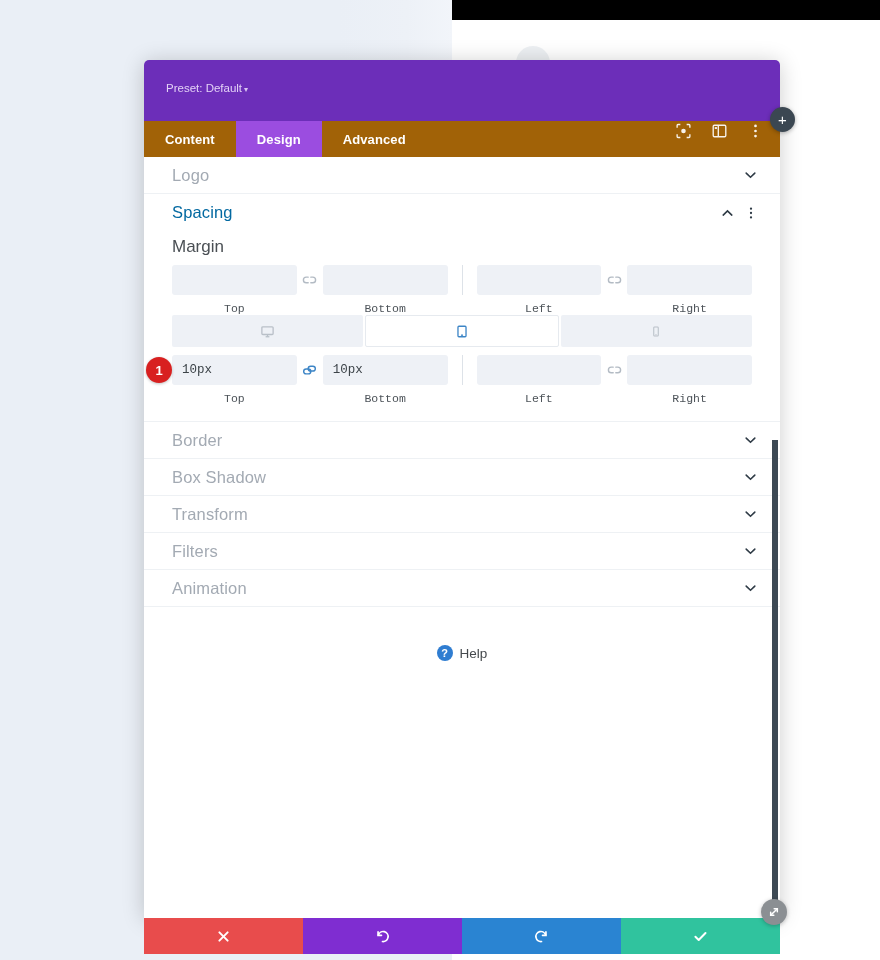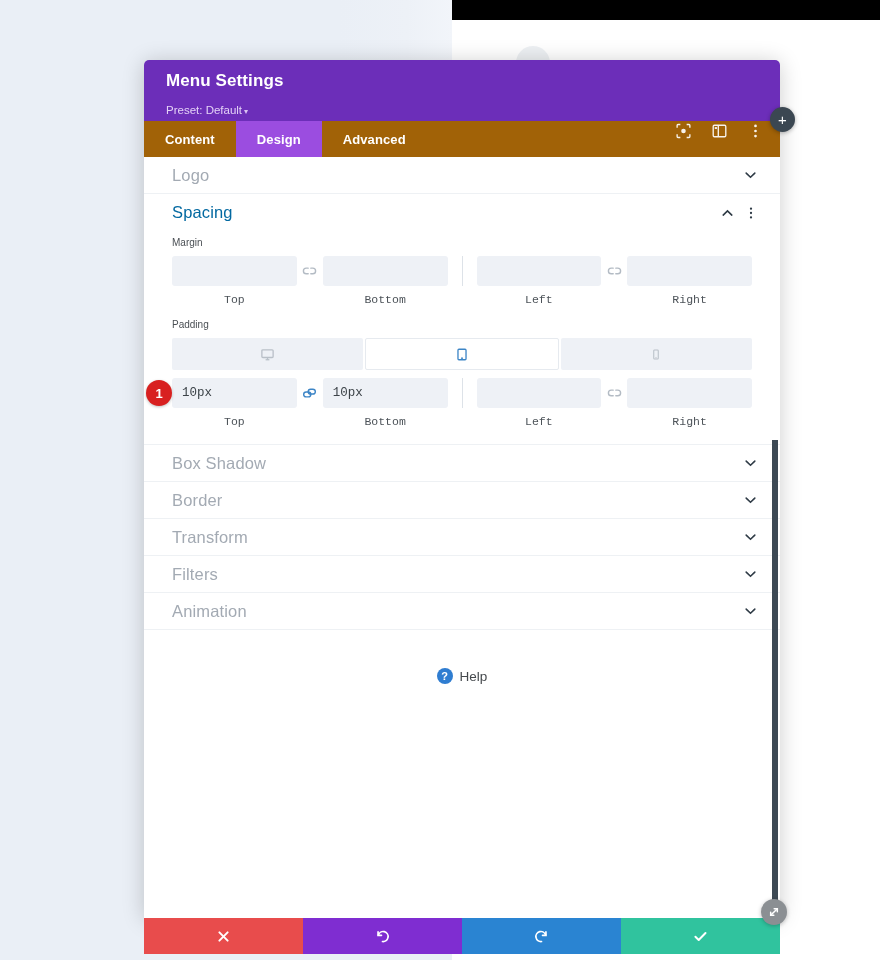--- a/index.html
+++ b/index.html
@@ -148,21 +148,21 @@
   .chev { width: 15px; height: 15px; display:block; }
   .dots { width: 14px; height: 15px; display:block; }
 
   
   .spacing-open { border-bottom: none; }
   .spacing-body {
     padding: 0 28px 16px 28px;
     border-bottom: 1px solid #eef1f4;
   }
   .field-label {
-    font-size: 10px;
+    font-size: 17px;
     color: #4a4f54;
     margin: 6px 0 8px 0;
   }
 
   .quad {
     position: relative;
     display: flex;
     align-items: flex-start;
   }
   .quad-half {
@@ -304,21 +304,20 @@
   <div class="bg-ghost-circle"></div>
   <div class="bg-under-modal-left"></div>
 
   <div class="plus-fab">
     <span>+</span>
   </div>
 
   <div class="modal">
 
     <div class="modal-header">
-      <div class="modal-title">Menu Settings</div>
       <div class="modal-preset">
         <span>Preset: Default</span><span class="preset-caret">▾</span>
       </div>
       <div class="header-icons">
         <span>
           <svg class="hicon" viewBox="0 0 20 20" fill="none" stroke="#ffffff" stroke-width="1.6">
             <path d="M2.5 6.2V3.4a1 1 0 011-1h2.8M13.7 2.4h2.8a1 1 0 011 1v2.8M17.5 13.8v2.8a1 1 0 01-1 1h-2.8M6.3 17.6H3.5a1 1 0 01-1-1v-2.8"></path>
             <circle cx="10" cy="10" r="2.7" fill="#ffffff" stroke="none"></circle>
           </svg>
         </span>
@@ -409,21 +408,20 @@
                 <path d="M9.4 4.4h2.1a3 3 0 010 6H9.4"></path>
               </svg>
             </div>
             <div class="fld">
               <div class="fld-input"></div>
               <div class="fld-cap">Right</div>
             </div>
           </div>
         </div>
 
-        <div class="field-label" style="margin-top:13px">Padding</div>
 
         <div class="devtabs">
           <div class="devtab">
             <svg width="15" height="15" viewBox="0 0 16 16" fill="none" stroke="#b9c0c8" stroke-width="1.4">
               <rect x="2" y="3" width="12" height="8.2" rx="1"></rect>
               <line x1="6" y1="13.6" x2="10" y2="13.6"></line>
               <line x1="8" y1="11.2" x2="8" y2="13.6"></line>
             </svg>
           </div>
           <div class="devtab active">
@@ -474,30 +472,30 @@
             </div>
             <div class="fld">
               <div class="fld-input"></div>
               <div class="fld-cap">Right</div>
             </div>
           </div>
         </div>
       </div>
 
       <div class="acc-row">
+        <span class="acc-title">Border</span>
+        <span class="acc-ctrls">
+          <svg class="chev" viewBox="0 0 16 16" fill="none" stroke="#2f3b46" stroke-width="1.7" stroke-linecap="round">
+              <path d="M3.4 6l4.6 4.4L12.6 6"></path>
+            </svg>
+        </span>
+      </div>
+
+      <div class="acc-row">
         <span class="acc-title">Box Shadow</span>
-        <span class="acc-ctrls">
-          <svg class="chev" viewBox="0 0 16 16" fill="none" stroke="#2f3b46" stroke-width="1.7" stroke-linecap="round">
-              <path d="M3.4 6l4.6 4.4L12.6 6"></path>
-            </svg>
-        </span>
-      </div>
-
-      <div class="acc-row">
-        <span class="acc-title">Border</span>
         <span class="acc-ctrls">
           <svg class="chev" viewBox="0 0 16 16" fill="none" stroke="#2f3b46" stroke-width="1.7" stroke-linecap="round">
               <path d="M3.4 6l4.6 4.4L12.6 6"></path>
             </svg>
         </span>
       </div>
 
       <div class="acc-row">
         <span class="acc-title">Transform</span>
         <span class="acc-ctrls">

